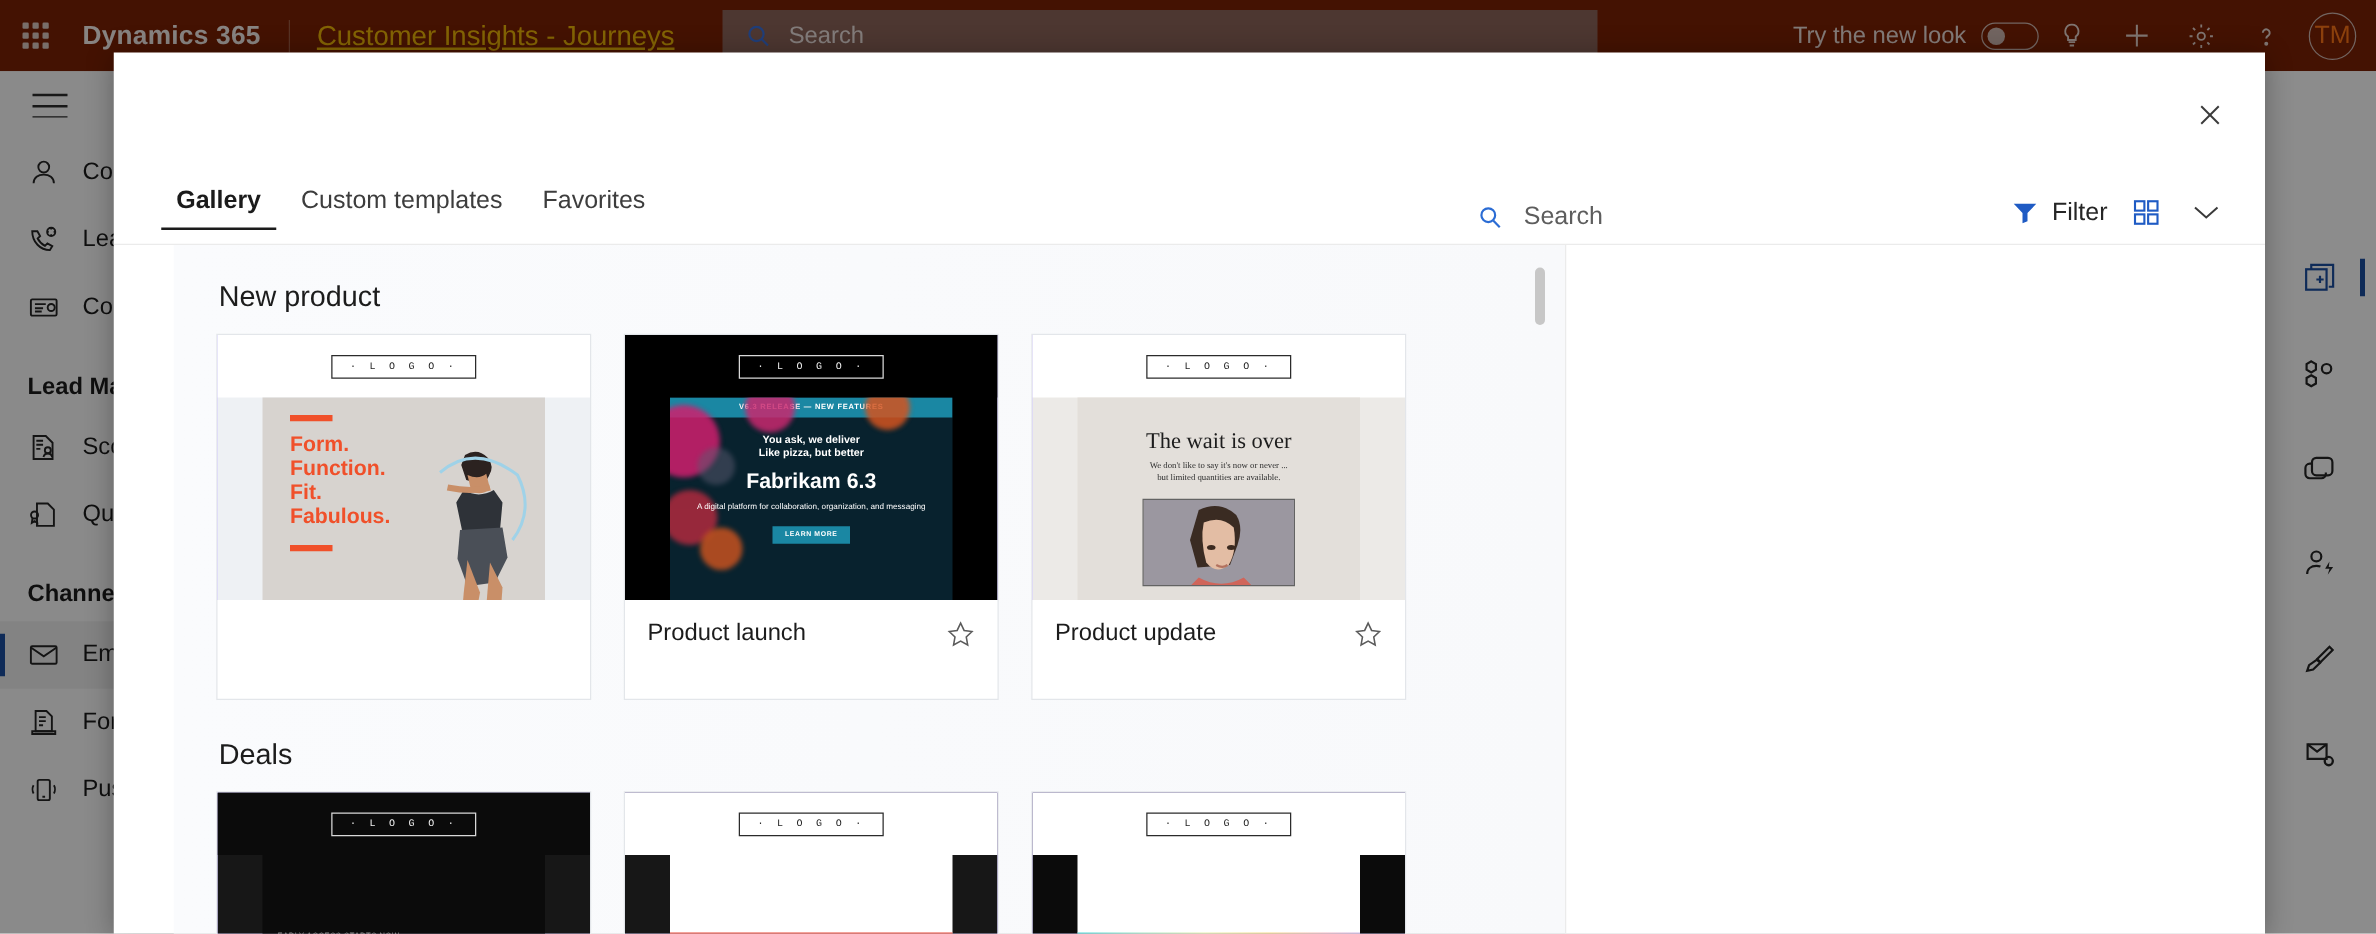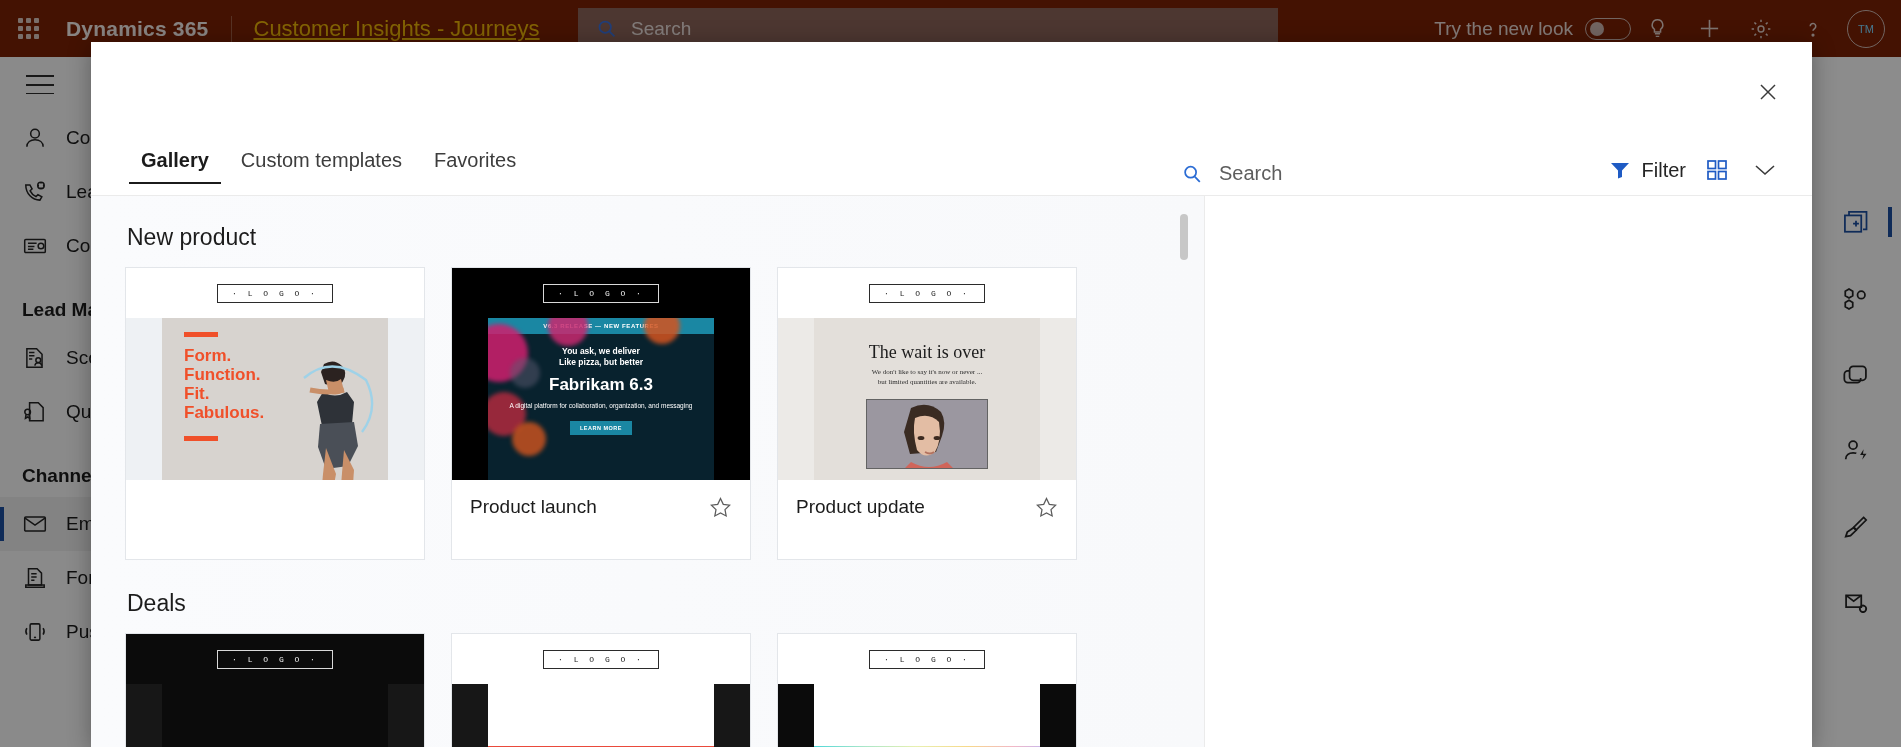--- a/index.html
+++ b/index.html
@@ -53,21 +53,21 @@
   .toggle i {
     position: absolute; left: 4px; top: 3.5px; width: 14px; height: 14px;
     border-radius: 50%; background: #cbb4ad; display: block;
   }
   .ticon {
     width: 52px; height: 57px; display: flex; align-items: center;
     justify-content: center; cursor: pointer; color: #e3d0ca;
   }
   .avatar {
     width: 38px; height: 38px; border-radius: 50%; border: 1.4px solid #cbb4ad;
-    color: #7dd3fc; font-size: 11px; display: flex; align-items: center;
+    color: #f97316; font-size: 20px; display: flex; align-items: center;
     justify-content: center; margin: 0 16px 0 8px; cursor: pointer;
   }
 
   
   .leftnav {
     position: absolute; left: 0; top: 57px; width: 247px; height: 690px;
     background: #f7f7f7; border-right: 1px solid #e6e6e6;
   }
   .hamburger { padding: 18px 0 10px 26px; cursor: pointer; }
   .hamburger span { display: block; width: 28px; height: 1.8px; background: #2b2b2b; margin-bottom: 7px; }
@@ -158,20 +158,21 @@
   .tb-filter .lab { font-size: 20px; color: #252525; }
   .tb-iconbtn { display: flex; align-items: center; justify-content: center;
     width: 34px; height: 30px; cursor: pointer; }
 
   
   .body { position: relative; height: 551px; display: flex; }
   .gallery {
     position: relative; width: 1113px; height: 551px; overflow: hidden;
     background: linear-gradient(90deg,#fafbfd 0%, #f8f9fb 100%);
     padding: 28px 0 0 34px;
+    margin-left: 48px;
   }
   .scrollbar {
     position: absolute; right: 16px; top: 18px; width: 8px; height: 513px;
     background: transparent;
   }
   .scrollbar i {
     display: block; width: 8px; height: 46px; background: #c7c7c7; border-radius: 5px;
   }
   .sect-title { font-size: 23px; color: #1c1c1c; margin: 0 0 16px 2px; }
   .row { display: flex; gap: 26px; margin-bottom: 30px; }

